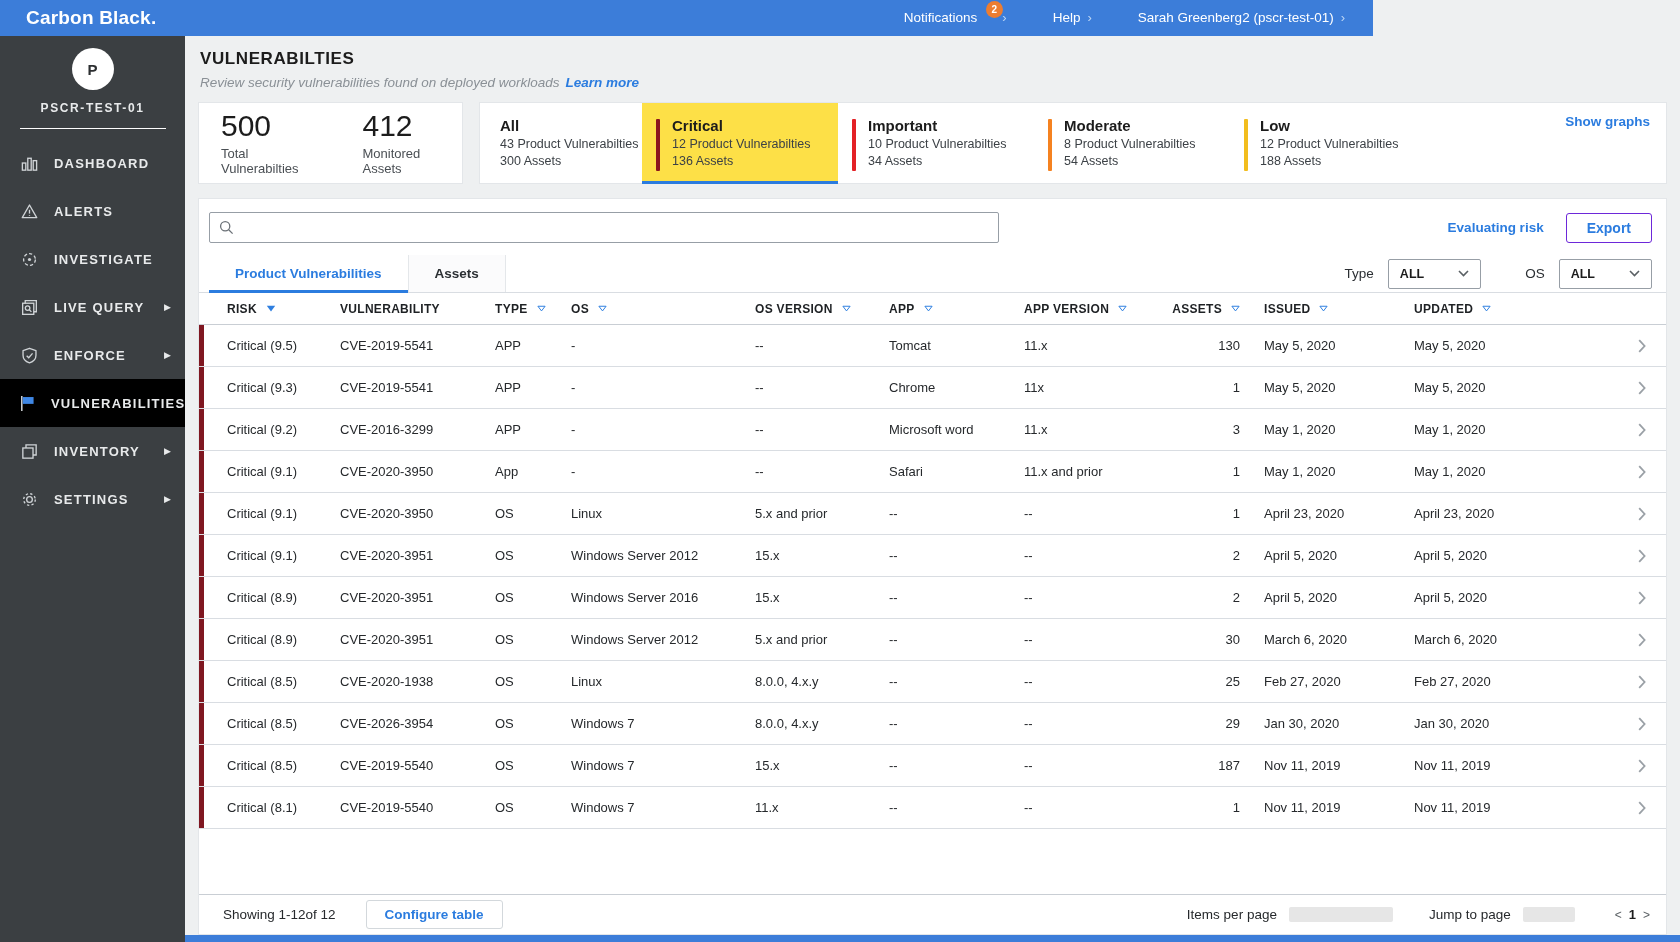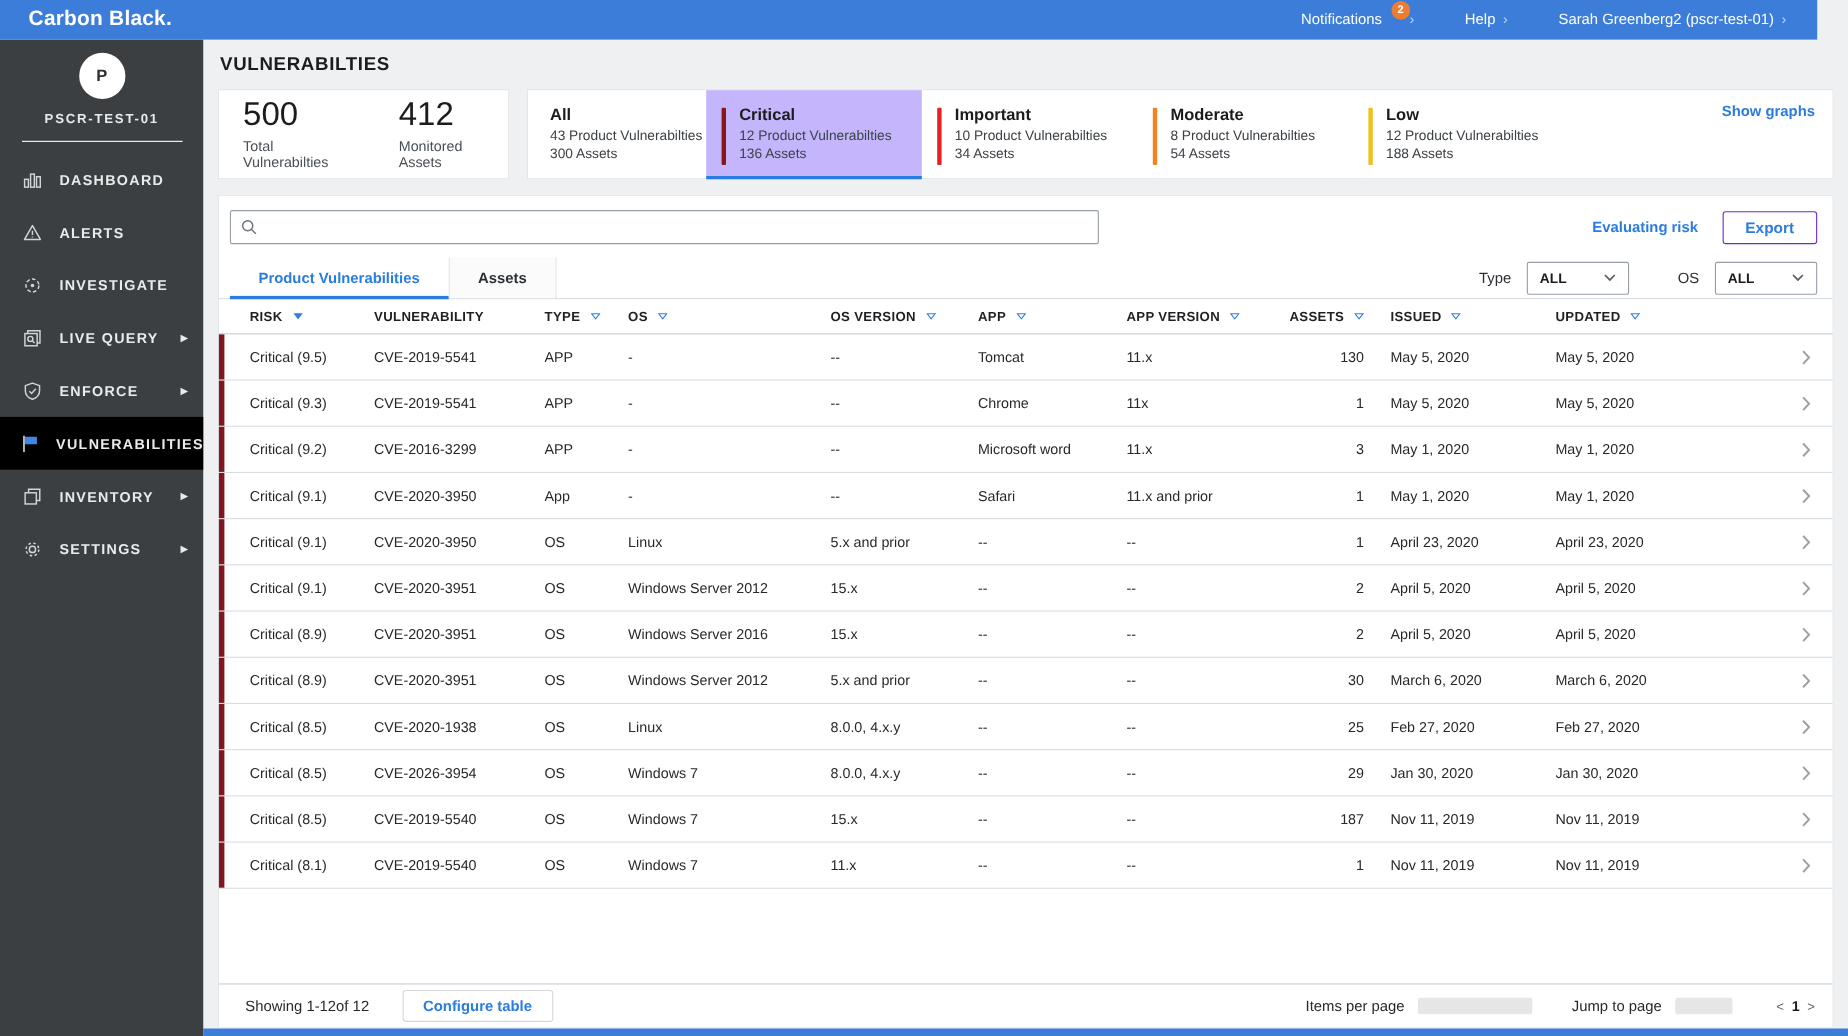--- a/index.html
+++ b/index.html
@@ -1,20 +1,20 @@
 <!DOCTYPE html>
 <html><head>
 <meta charset="utf-8">
 <style>
   * { margin:0; padding:0; box-sizing:border-box; }
   html,body { width:1680px; height:942px; overflow:hidden;
     font-family:"Liberation Sans","DejaVu Sans",sans-serif; background:#eef0f1; }
 
   
-  .topnav { position:absolute; left:0; top:0; width:1652px; height:36px;
+  .topnav { position:absolute; left:0; top:0; width:1373px; height:36px;
     background:#3c7dd9; display:flex; align-items:center; z-index:10; }
   .brand { color:#fff; font-size:19px; font-weight:bold; padding-left:26px; letter-spacing:.2px; }
   .topnav-right { margin-left:auto; display:flex; align-items:center; gap:46px; padding-right:28px; }
   .topnav-item { color:#fff; font-size:13.5px; display:flex; align-items:flex-start; cursor:pointer; position:relative; }
   .topnav-caret { color:#bcd6f5; font-size:13px; margin-left:7px; line-height:1.2; }
   .badge { position:absolute; top:-9px; right:4px; min-width:17px; height:17px; border-radius:9px;
     background:#ed7d31; color:#fff; font-size:10px; font-weight:bold; display:flex;
     align-items:center; justify-content:center; padding:0 4px; }
   .notif-text { padding-right:18px; }
 
@@ -45,21 +45,21 @@
 
   
   .summary { display:flex; gap:16px; height:82px; }
   .card { background:#fff; border:1px solid #e3e6e9; }
   .totals-card { width:265px; display:flex; align-items:center; padding:0 10px 0 22px; gap:44px; }
   .stat-value { font-size:30px; font-weight:400; color:#1c1c1c; line-height:1.05; }
   .stat-label { font-size:13px; color:#4a4f54; margin-top:5px; }
   .sev-card { flex:1; display:flex; position:relative; }
   .sev-tab { display:flex; padding:14px 0 0 0; width:196px; cursor:pointer; position:relative; }
   .sev-tab.first { width:162px; padding-left:20px; }
-  .sev-tab.selected { background:#c4b5fd; }
+  .sev-tab.selected { background:#fde047; }
   .sev-tab.selected::after { content:""; position:absolute; left:0; bottom:-1px; width:100%; height:3px; background:#2b7cdf; }
   .sev-bar { width:4px; height:52px; margin:2px 12px 0 14px; border-radius:1px; }
   .sev-title { font-size:15px; font-weight:bold; color:#1c1c1c; }
   .sev-sub { font-size:12.5px; color:#3c4146; margin-top:3px; line-height:1.25; }
   .sev-sub + .sev-sub { margin-top:1px; }
   .show-graphs { position:absolute; right:16px; top:11px; color:#2b7cdf; font-size:13.5px; font-weight:600; cursor:pointer; }
 
   
   .panel { background:#fff; border:1px solid #e3e6e9; margin-top:14px; flex:1; display:flex; flex-direction:column; }
   .search-row { display:flex; align-items:center; padding:13px 14px 12px 10px; }
@@ -229,20 +229,23 @@
         <span class="nav-label">SETTINGS</span>
         <span class="nav-caret">▶</span>
       </div>
     </div>
 </div>
 
 <div class="main">
 
   <div class="page-head">
     <div class="page-title">VULNERABILTIES</div>
+    <div class="page-sub">
+      <span>Review security vulnerabilities found on deployed workloads</span><span class="learn-more">Learn more</span>
+    </div>
   </div>
 
   <div class="summary">
     <div class="card totals-card">
       <div>
         <div class="stat-value">500</div>
         <div class="stat-label">Total Vulnerabilties</div>
       </div>
       <div>
         <div class="stat-value">412</div>

